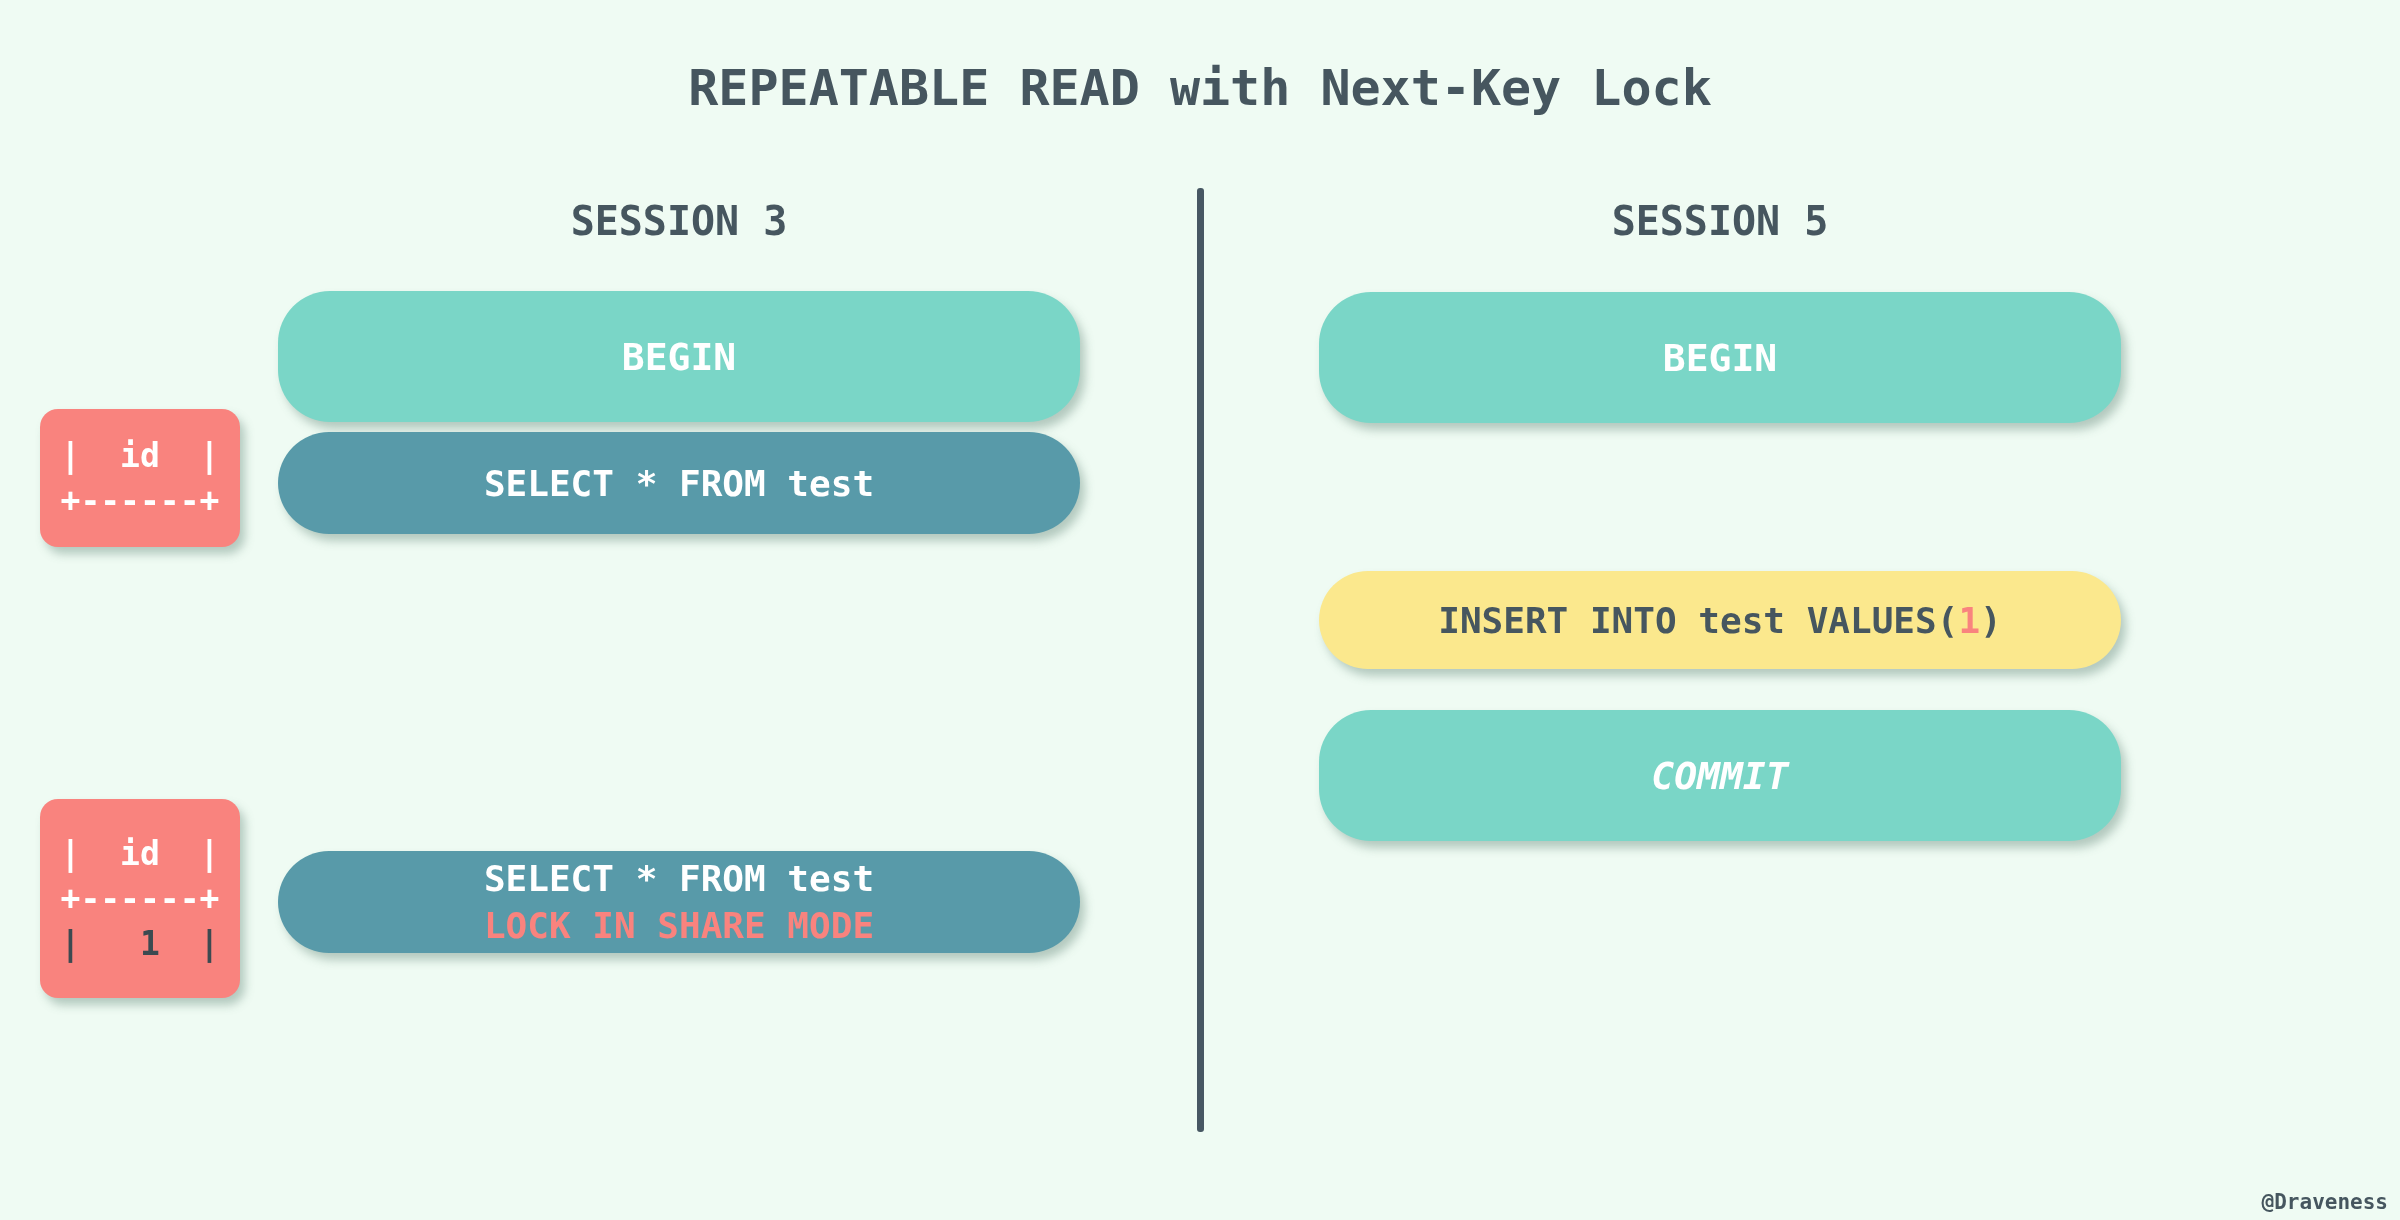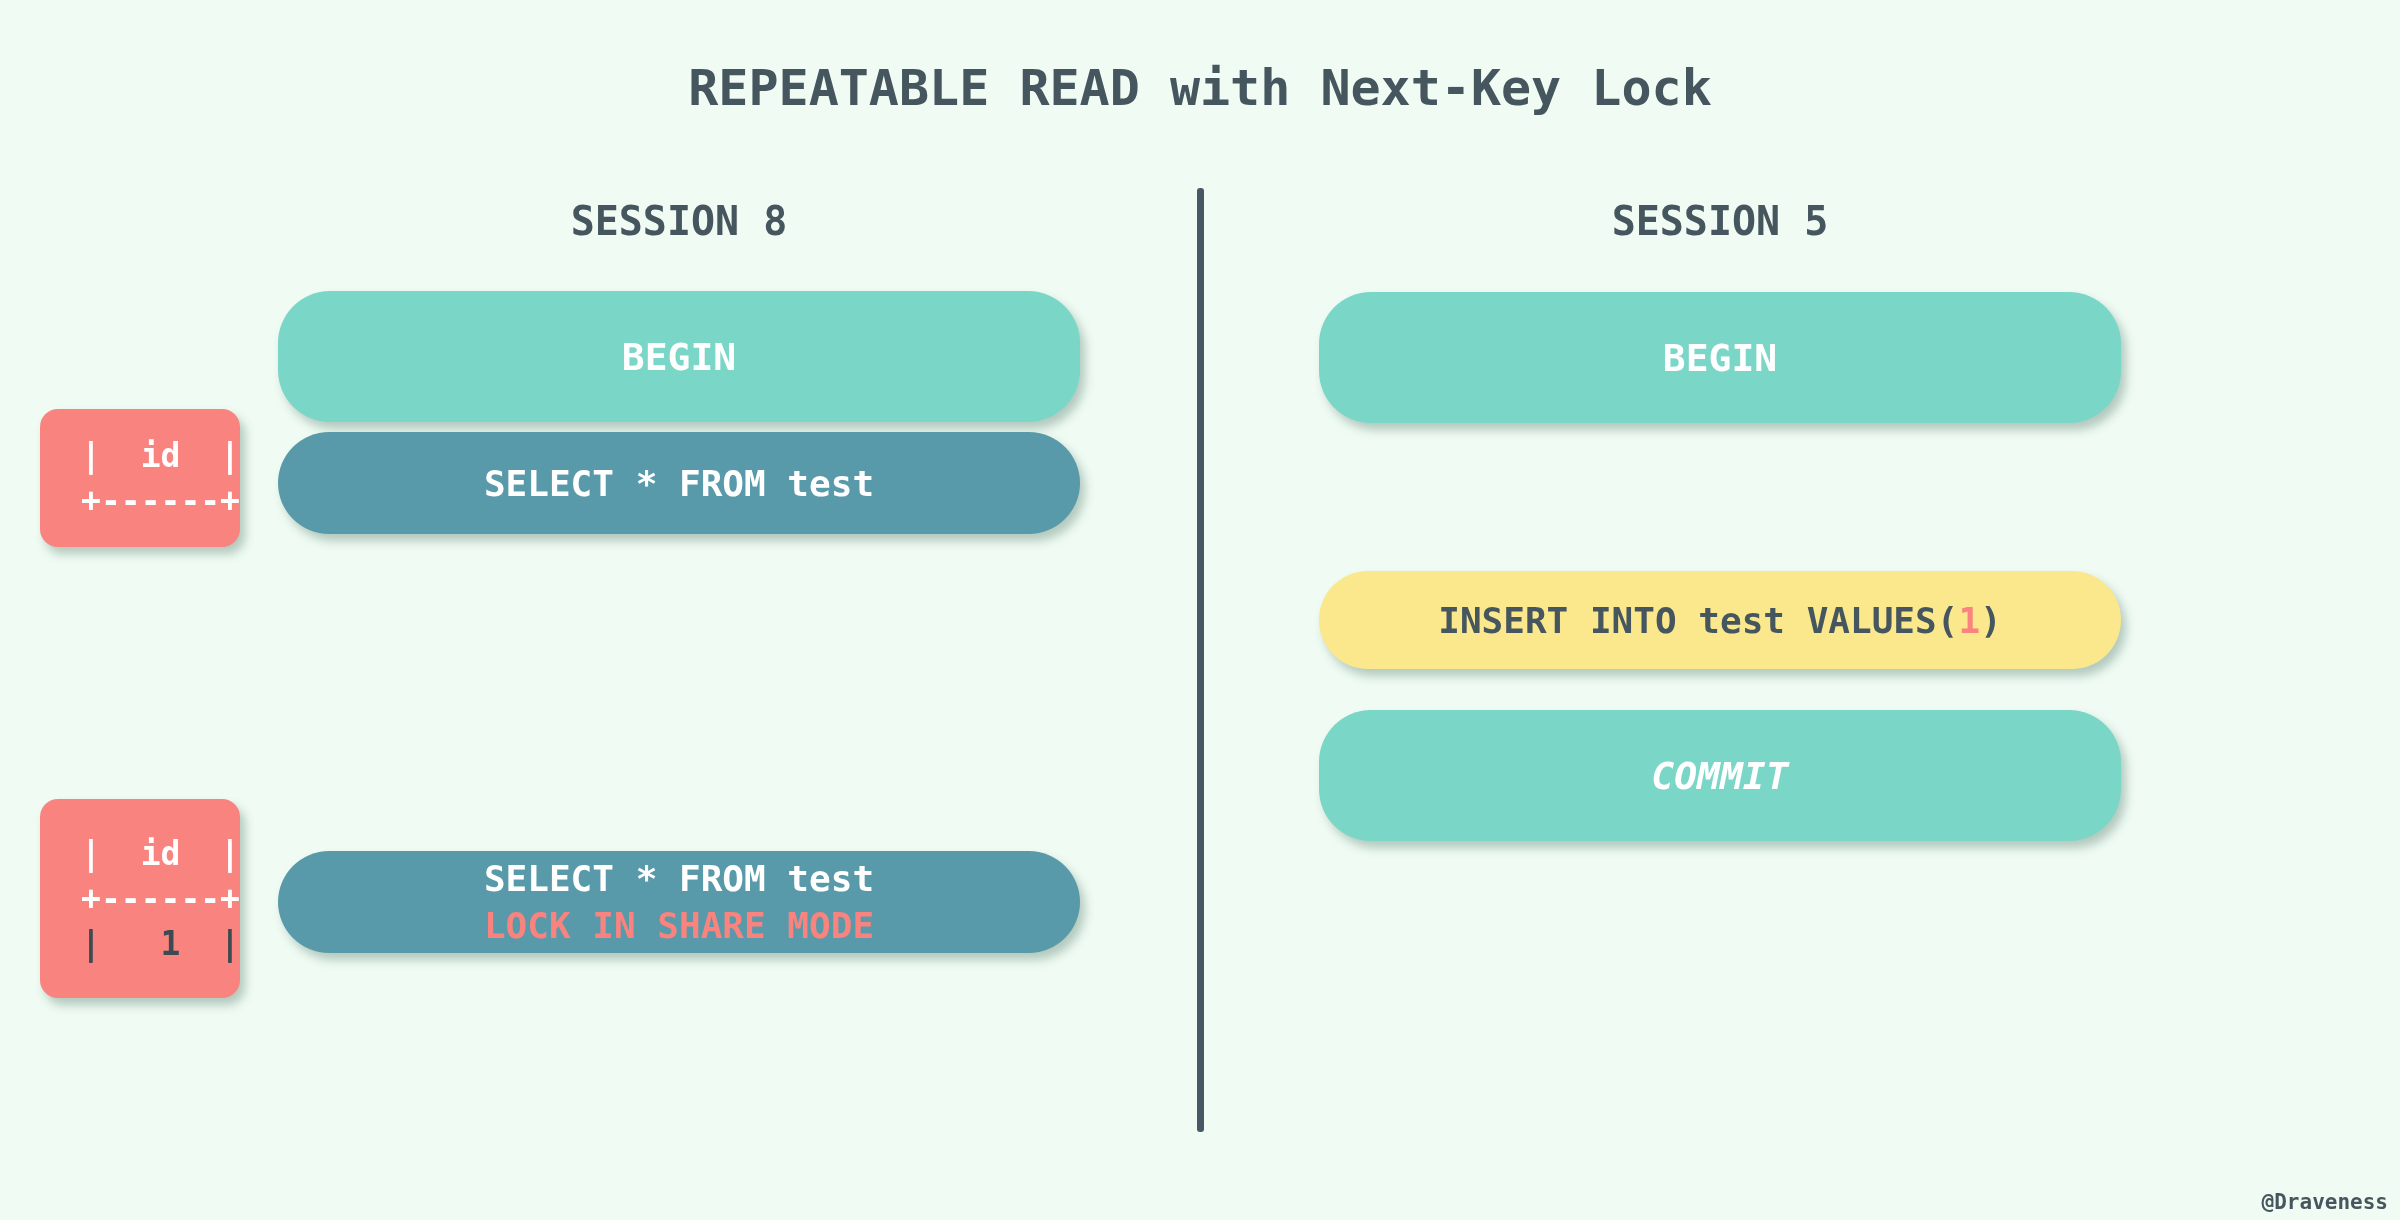--- a/index.html
+++ b/index.html
@@ -76,21 +76,21 @@
   .result-box{
     position:absolute;
     left:40px;width:200px;
     background:var(--salmon);
     border-radius:18px;
     color:var(--white);
     font-size:33px;
     line-height:45px;
     display:flex;
     flex-direction:column;
-    align-items:flex-end;
+    align-items:center;
     justify-content:center;
     box-shadow:5px 7px 10px rgba(98,134,120,.42);
   }
   .box1{top:409px;height:138px;}
   .box2{top:799px;height:199px;}
   .mono-line{white-space:pre;}
   .mono-line.dark{color:var(--dark_value);}
   .credit{
     position:absolute;
     right:12px;bottom:6px;
@@ -100,21 +100,21 @@
 </style>
 </head>
 <body>
 
 <div class="canvas">
 
   <h1 class="title">REPEATABLE READ with Next-Key Lock</h1>
 
   <div class="divider"></div>
 
-  <div class="session-header s1h">SESSION 8</div>
+  <div class="session-header s1h">SESSION 3</div>
   <div class="session-header s2h">SESSION 5</div>
 
   <div class="pill teal s1-begin">
     <span>BEGIN</span>
   </div>
 
   <div class="pill darkteal s1-select1">
     <span>SELECT * FROM test</span>
   </div>
 

